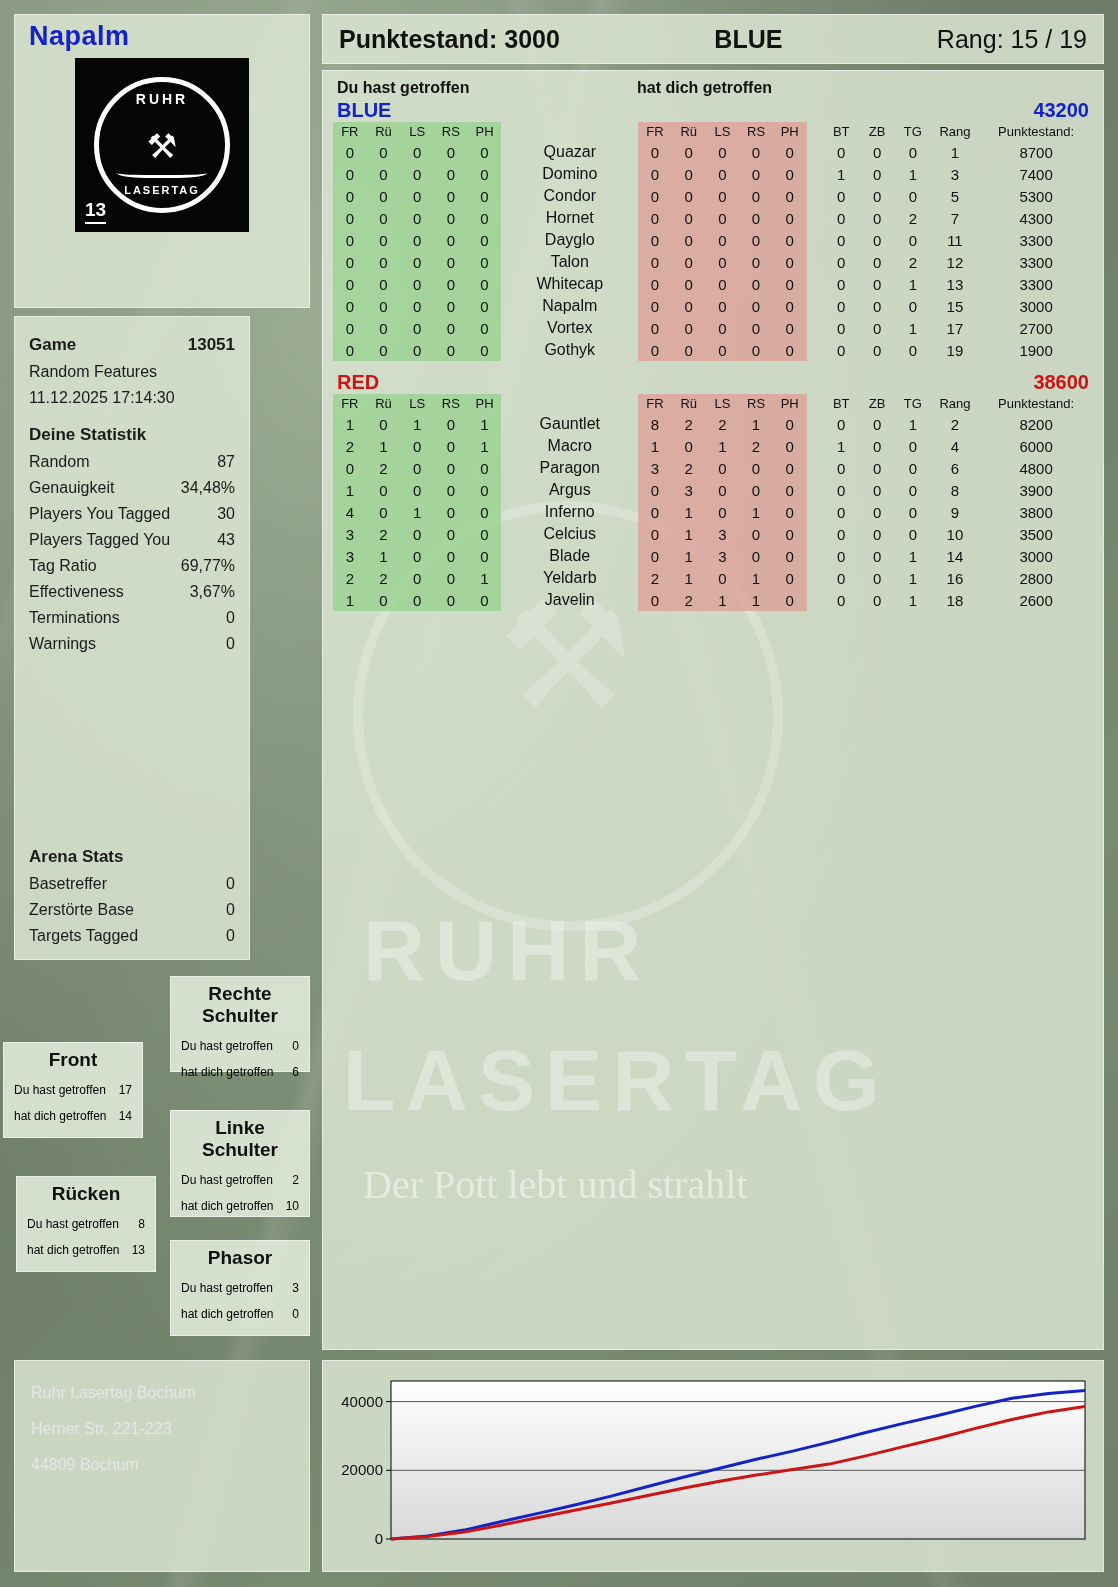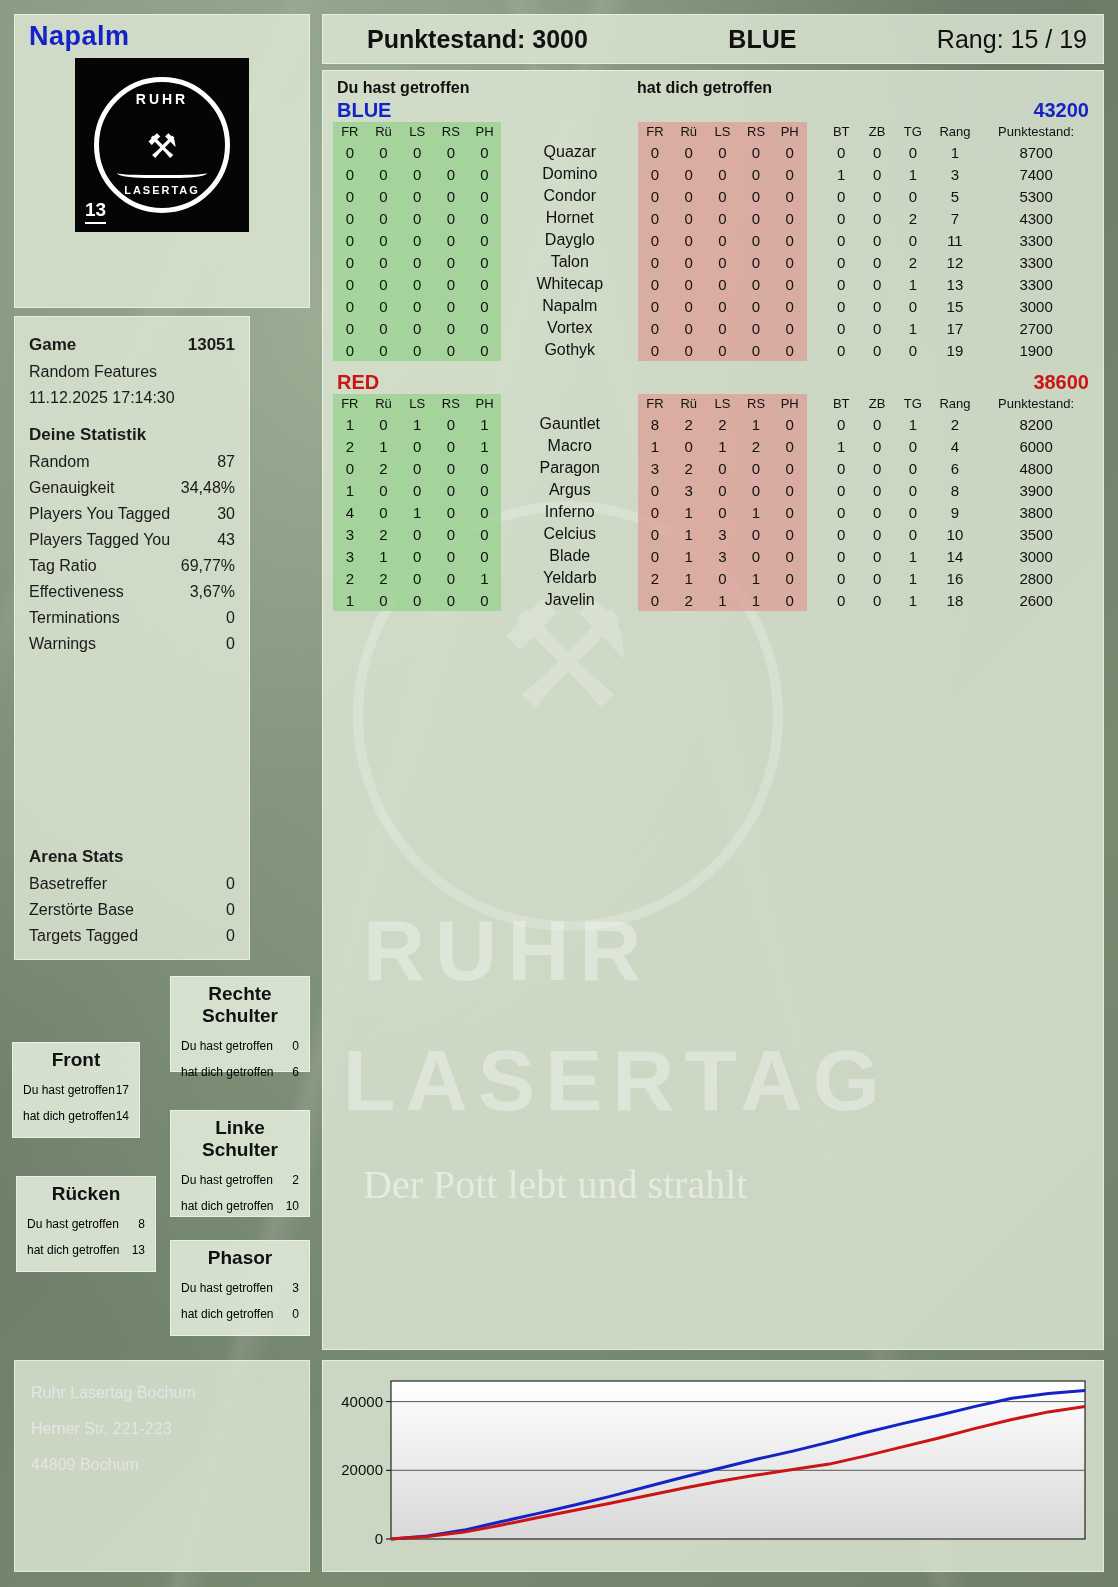--- a/index.html
+++ b/index.html
@@ -32,21 +32,21 @@
     position: absolute;
     background: rgba(222,232,214,0.82);
     border: 1px solid rgba(255,255,255,0.5);
   }
   
   #header {
     left: 322px; top: 14px; width: 782px; height: 50px;
     display: flex; align-items: center; justify-content: space-between;
     padding: 0 16px;
   }
-  #header .h-score { font-size: 25px; font-weight: bold; color: #111; margin-left: 28px; }
+  #header .h-score { font-size: 25px; font-weight: bold; color: #111; }
   #header .h-team  { font-size: 25px; font-weight: bold; color: #111; }
   #header .h-rank  { font-size: 25px; font-weight: normal; color: #111; }
 
   
   #player-panel {
     left: 14px; top: 14px; width: 296px; height: 294px;
   }
   #player-name {
     font-size: 27px; font-weight: bold; color: #1423c8;
     padding: 6px 0 0 14px; letter-spacing: .5px;
@@ -90,21 +90,21 @@
   .srow { display: flex; justify-content: space-between; padding: 4px 2px; }
   .srow.head { font-weight: bold; font-size: 17px; padding-top: 8px; }
   .sfree { padding: 4px 2px; }
 
   
   .bodybox { position: absolute; background: rgba(226,236,219,0.88);
              border: 1px solid rgba(255,255,255,0.5); padding: 6px 8px; }
   .bodybox .bb-title { text-align:center; font-weight:bold; font-size: 19px; color:#111; margin-bottom: 6px;}
   .bodybox .bb-row { display:flex; justify-content: space-between; font-size: 12px; padding: 6px 2px; }
 
-  #bb-front  { left: 12px;  top: 1042px; width: 128px; height: 96px; }
+  #bb-front  { left: 3px;  top: 1042px; width: 140px; height: 96px; }
   #bb-ruecken{ left: 16px;  top: 1176px; width: 140px; height: 96px; }
   #bb-rs     { left: 170px; top: 976px;  width: 140px; height: 96px; }
   #bb-ls     { left: 170px; top: 1110px; width: 140px; height: 107px; }
   #bb-phasor { left: 170px; top: 1240px; width: 140px; height: 96px; }
 
   
   #addr-panel { left: 14px; top: 1360px; width: 296px; height: 212px; padding: 14px 16px; }
   #addr-panel div { font-size: 16px; color: #e5e5e5; padding: 9px 0; }
 
   

